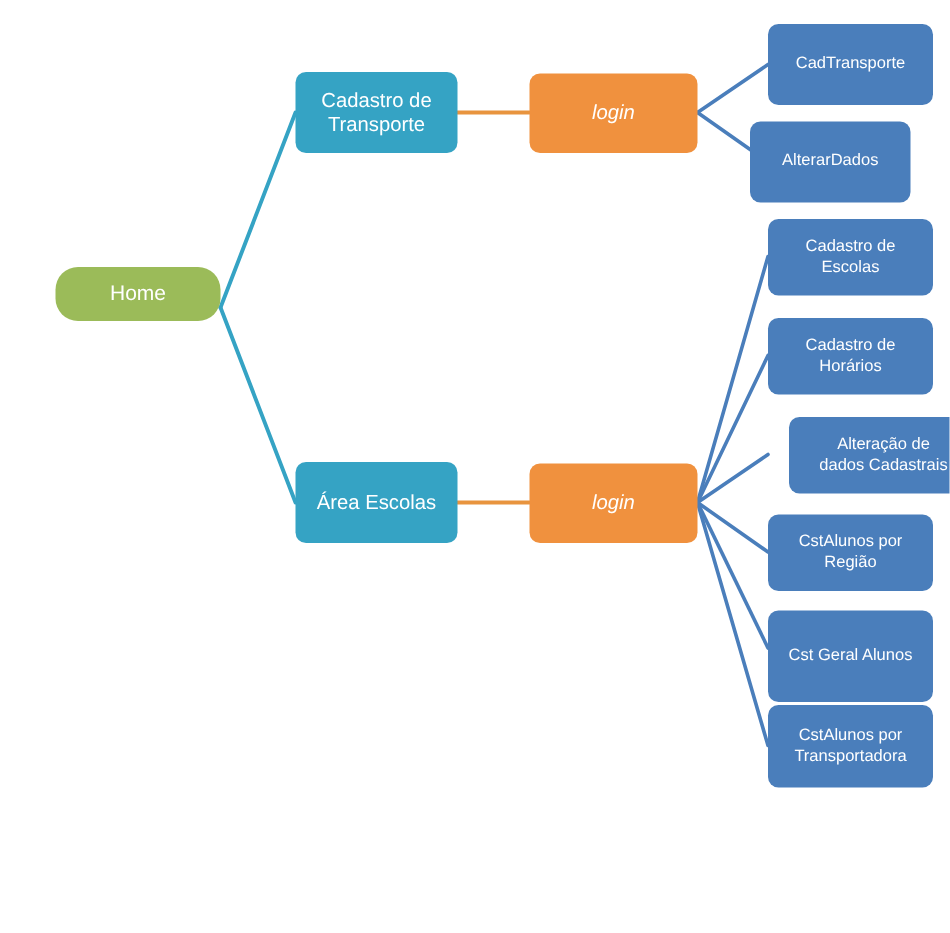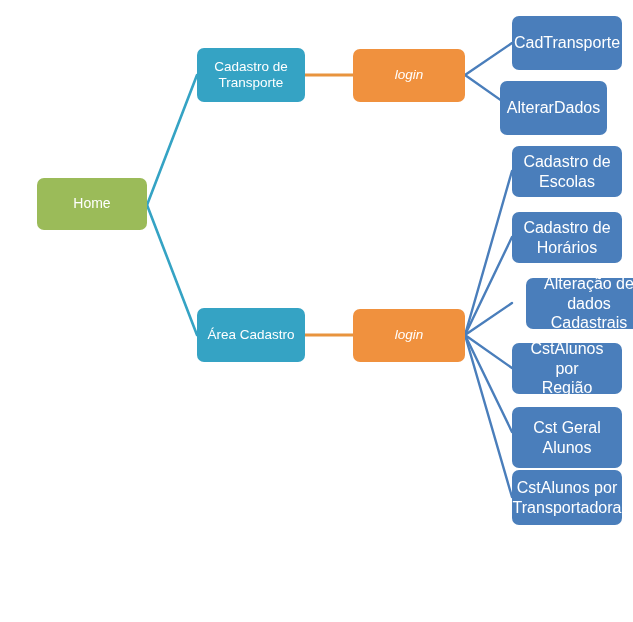--- a/index.html
+++ b/index.html
@@ -51,21 +51,21 @@
     background: #35A3C4;
     font-size: 13.5px;
   }
   .node-login {
     background: #F0913E;
     font-size: 13.5px;
     font-style: italic;
   }
   .node-leaf {
     background: #4A7EBB;
-    font-size: 16px;
+    font-size: 11px;
     justify-content: center;
   }
 </style>
 </head>
 <body>
 
 <div id="diagram-canvas">
 
   <svg id="connector-layer" viewBox="0 0 633 622" width="633" height="622">
 
@@ -81,31 +81,31 @@
     <line x1="465" y1="75" x2="512" y2="108" stroke="#4A7EBB" stroke-width="2.4" stroke-linecap="round"></line>
 
     <line x1="465" y1="335" x2="512" y2="171" stroke="#4A7EBB" stroke-width="2.4" stroke-linecap="round"></line>
     <line x1="465" y1="335" x2="512" y2="237" stroke="#4A7EBB" stroke-width="2.4" stroke-linecap="round"></line>
     <line x1="465" y1="335" x2="512" y2="303" stroke="#4A7EBB" stroke-width="2.4" stroke-linecap="round"></line>
     <line x1="465" y1="335" x2="512" y2="368" stroke="#4A7EBB" stroke-width="2.4" stroke-linecap="round"></line>
     <line x1="465" y1="335" x2="512" y2="432" stroke="#4A7EBB" stroke-width="2.4" stroke-linecap="round"></line>
     <line x1="465" y1="335" x2="512" y2="497" stroke="#4A7EBB" stroke-width="2.4" stroke-linecap="round"></line>
   </svg>
 
-  <div class="node node-home" style="left:37px; top:178px; width:110px; height:52px;">
+  <div class="node node-home" style="left:37px; top:178px; width:110px; height:36px;border-radius:15px;">
     <span class="node-label">Home</span>
   </div>
 
   <div class="node node-section" style="left:197px; top:48px; width:108px; height:54px;">
     <span class="node-label">Cadastro de
 Transporte</span>
   </div>
 
   <div class="node node-section" style="left:197px; top:308px; width:108px; height:54px;">
-    <span class="node-label">Área Cadastro</span>
+    <span class="node-label">Área Escolas</span>
   </div>
 
   <div class="node node-login" style="left:353px; top:49px; width:112px; height:53px;">
     <span class="node-label">login</span>
   </div>
 
   <div class="node node-login" style="left:353px; top:309px; width:112px; height:53px;">
     <span class="node-label">login</span>
   </div>
 

